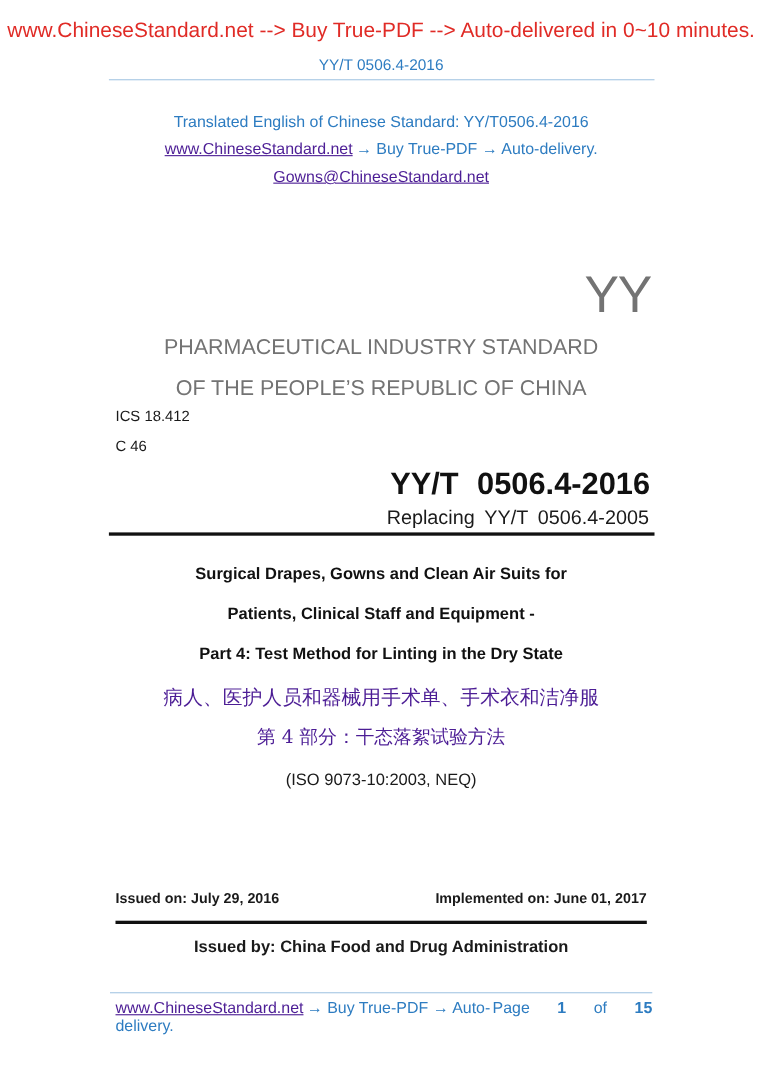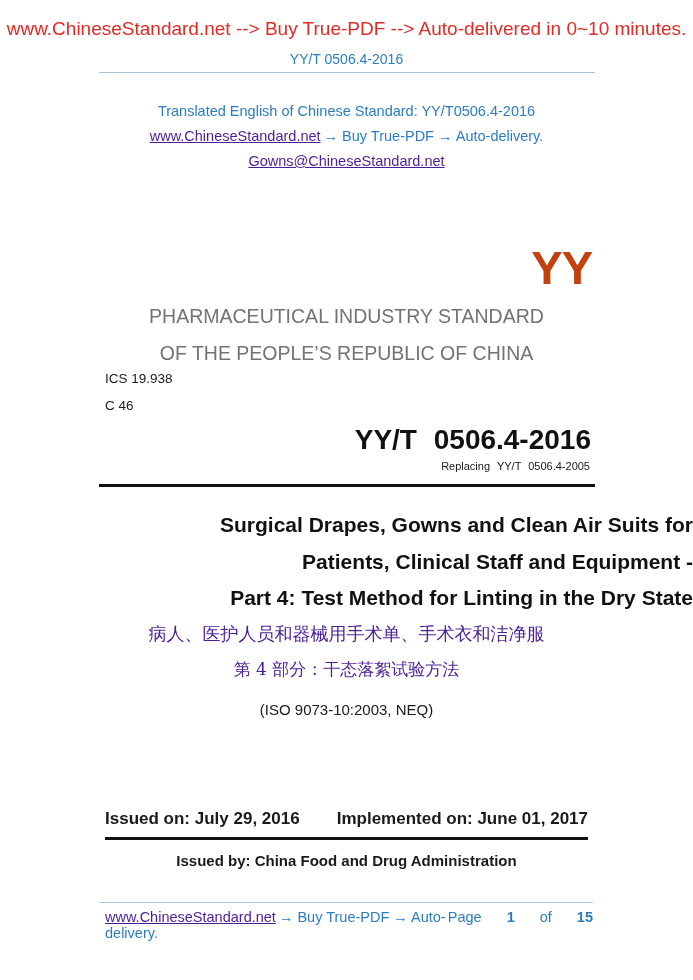--- a/index.html
+++ b/index.html
@@ -36,77 +36,76 @@
   .translated { top: 103px; }
   .buy-line   { top: 128px; }
   .sales-line { top: 153px; }
   .ulink { text-decoration: underline; color: #4c1d95; cursor: pointer; }
   .rest { margin-left: 3px; }
 
   .logo {
     top: 240px;
     right: 101px;
     font-size: 47px;
-    font-weight: 700;
+    font-weight: 400;
     letter-spacing: -1px;
-    color: #c2410c;
+    color: #737373;
   }
   .std-type { font-size: 19.5px; color: #737373; }
   .std-type-1 { top: 305px; }
   .std-type-2 { top: 342px; }
   .meta-code { font-size: 13.5px; left: 105px; }
   .ics   { top: 371px; }
   .cls   { top: 398px; }
 
   .docnum-large {
     top: 424px;
     right: 102px;
     font-size: 28px;
     font-weight: 700;
     word-spacing: 9px;
     color: #111;
   }
   .replacing {
     top: 460px;
     right: 103px;
-    font-size: 11px;
+    font-size: 18px;
     word-spacing: 4px;
   }
   .rule-black {
     border: 0;
     background: #111;
   }
   .rule-2 { top: 484px; left: 99px; width: 496px; height: 3px; }
 
   .title-en {
-    font-size: 21px;
+    font-size: 15px;
     font-weight: 700;
     color: #111;
-    text-align: right;
   }
   .title-en-1 { top: 513px; }
   .title-en-2 { top: 550px; }
   .title-en-3 { top: 586px; }
 
   .title-zh {
     font-family: "DejaVu Serif", "Liberation Serif", serif;
     color: #4c1d95;
   }
   .title-zh-1 { top: 622px; font-size: 18px; }
   .title-zh-2 { top: 658px; font-size: 17px; text-align: center; }
 
   .iso-ref { top: 701px; font-size: 15px; }
 
   .issue-row {
     top: 809px;
     left: 105px;
     right: 105px;
     display: flex;
     justify-content: space-between;
-    font-size: 17px;
+    font-size: 13px;
     font-weight: 700;
   }
   .rule-3 { top: 837px; left: 105px; width: 483px; height: 3px; }
   .issued-by { top: 852px; font-size: 15px; font-weight: 700; }
 
   .rule-4 { top: 902px; left: 100px; width: 493px; }
   .footer-row {
     top: 909px;
     left: 105px;
     right: 100px;
@@ -138,21 +137,21 @@
 
   <div class="abs center blue-line sales-line">
     <span class="ulink">Gowns@ChineseStandard.net</span>
   </div>
 
   <div class="abs logo">YY</div>
 
   <div class="abs center std-type std-type-1">PHARMACEUTICAL INDUSTRY STANDARD</div>
   <div class="abs center std-type std-type-2">OF THE PEOPLE’S REPUBLIC OF CHINA</div>
 
-  <div class="abs meta-code ics">ICS 19.938</div>
+  <div class="abs meta-code ics">ICS 18.412</div>
   <div class="abs meta-code cls">C 46</div>
 
   <div class="abs docnum-large">YY/T 0506.4-2016</div>
   <div class="abs replacing">Replacing YY/T 0506.4-2005</div>
 
   <div class="abs rule-black rule-2"></div>
 
   <div class="abs center title-en title-en-1">Surgical Drapes, Gowns and Clean Air Suits for</div>
   <div class="abs center title-en title-en-2">Patients, Clinical Staff and Equipment -</div>
   <div class="abs center title-en title-en-3">Part 4: Test Method for Linting in the Dry State</div>

